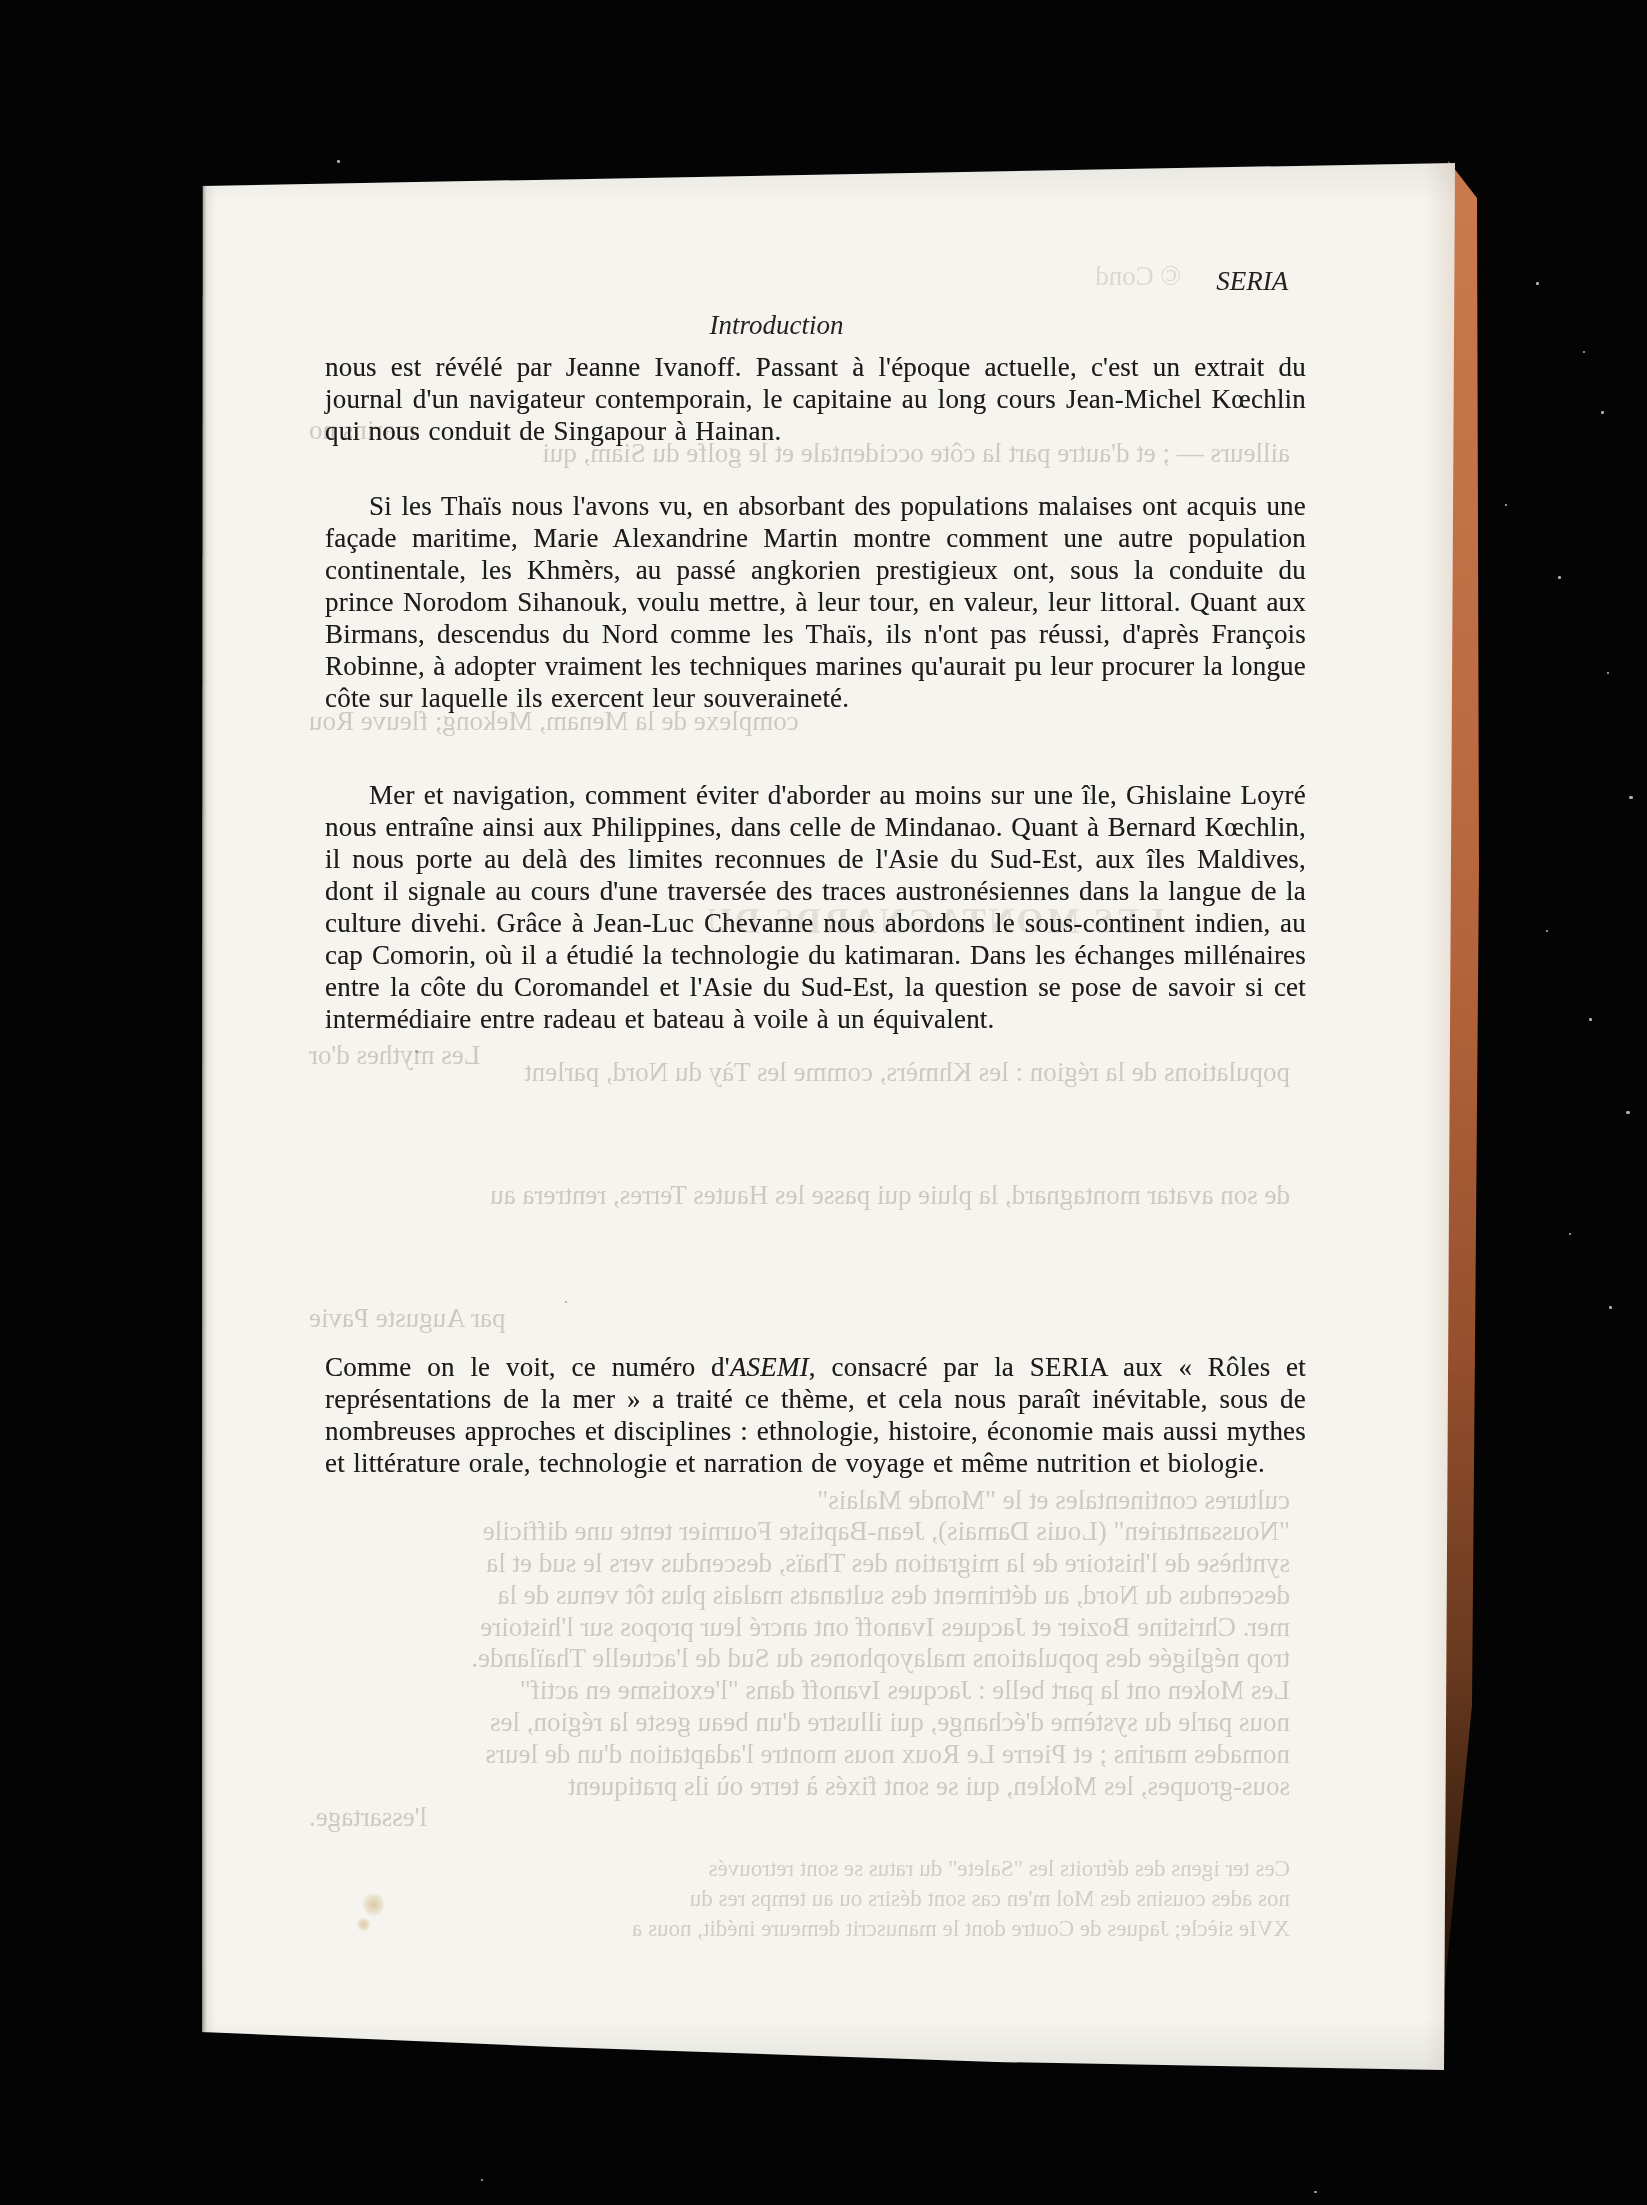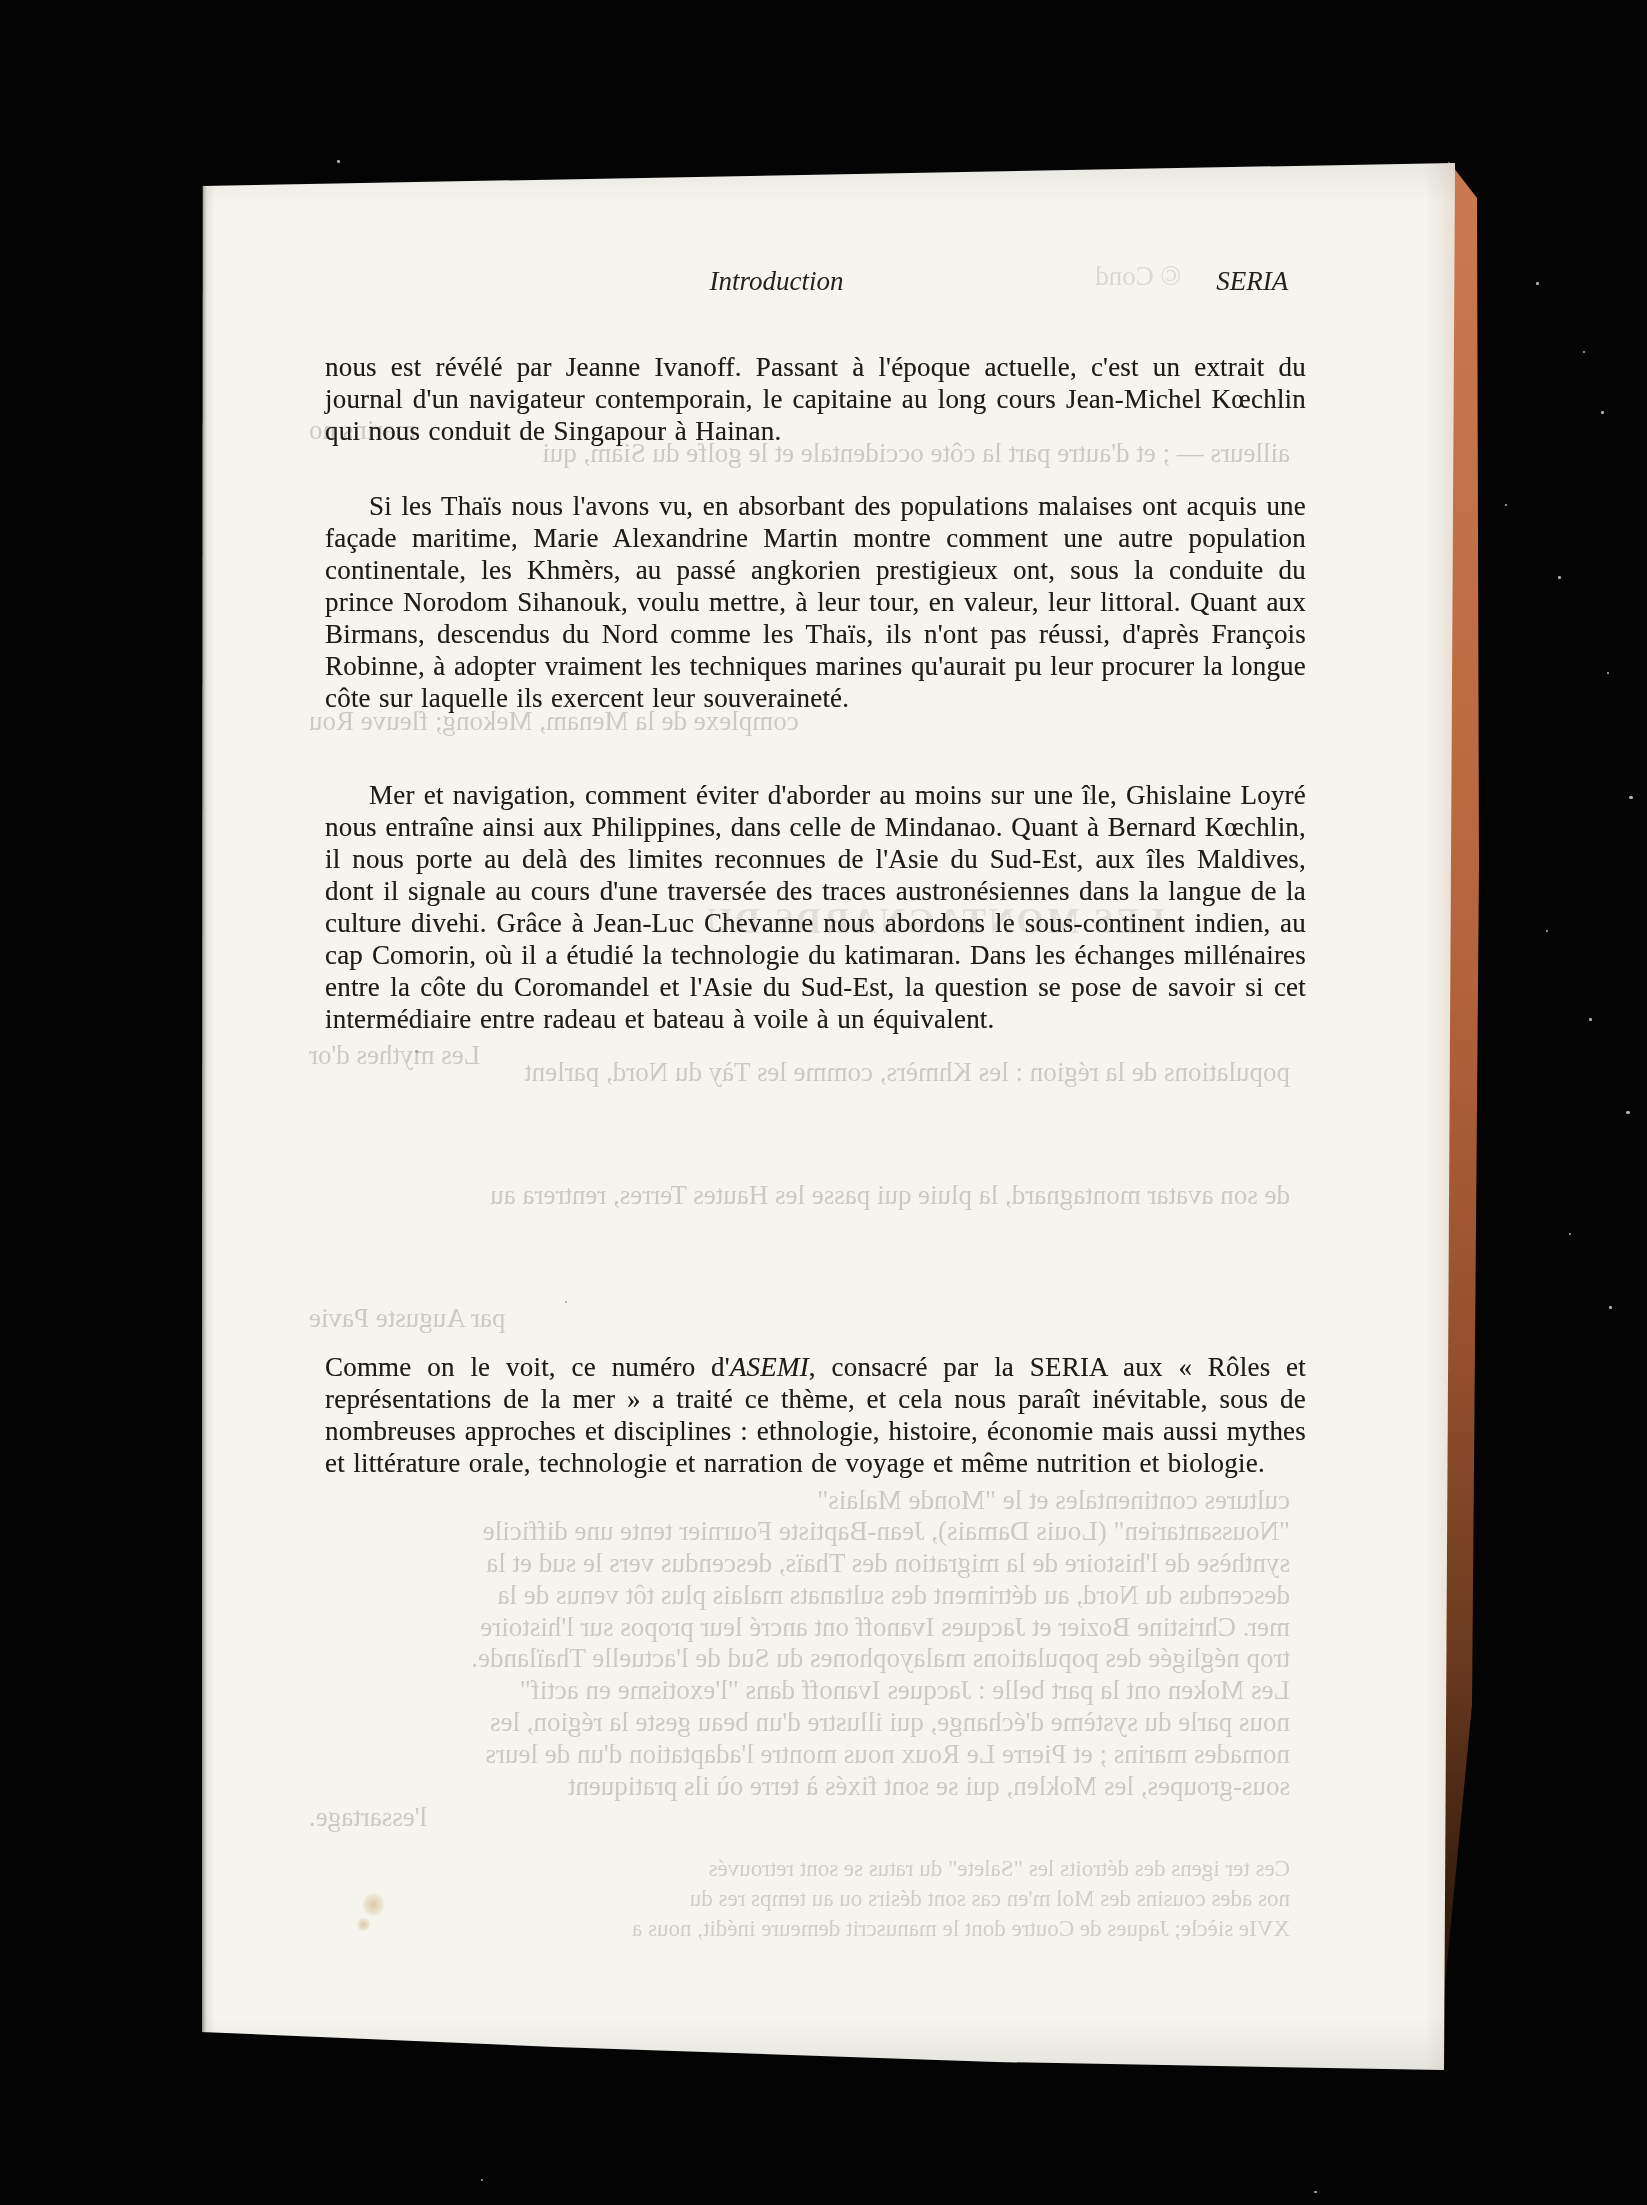--- a/index.html
+++ b/index.html
@@ -15,21 +15,21 @@
       linear-gradient(90deg,rgba(70,65,55,0.13),rgba(0,0,0,0) 14px),
       linear-gradient(270deg,rgba(150,95,55,0.14),rgba(0,0,0,0) 30px),
       linear-gradient(180deg,rgba(60,60,55,0.07),rgba(0,0,0,0) 41px),
       linear-gradient(0deg,rgba(60,60,55,0.09),rgba(0,0,0,0) 53px),
       #f5f4ef;
     clip-path:polygon(0.9px 23px,1253px 0px,1242px 1907px,794px 1899px,353px 1884px,0px 1869px);}
   .page::before{content:"";position:absolute;left:0;top:21px;bottom:35px;width:5.3px;
     background:linear-gradient(90deg,#8e8c83,#c9c7bf 55%,rgba(201,199,191,0));}
   .running-head{position:absolute;left:107px;top:103px;width:981px;height:35px;
     font-style:italic;font-size:27px;color:#23221f;}
-  .rh-title{position:absolute;left:0;right:0;text-align:center;transform:translateX(-23px);}
+  .rh-title{position:absolute;left:0;right:0;text-align:center;transform:translateX(-23px);margin-top:44px;}
   .rh-folio{position:absolute;right:1.8px;top:0;}
   .para{position:absolute;left:107px;width:981px;margin:16px;
     font-size:27px;line-height:32px;color:#1d1c19;text-align:justify;
     letter-spacing:0.2px;word-spacing:1.4px;text-shadow:0 0 0.5px rgba(25,25,25,0.45);}
   .indent{text-indent:44px;}
   
   .bleed{position:absolute;left:107px;width:981px;margin:0;transform:scaleX(-1);
     font-size:27px;line-height:32px;color:#6e675c;opacity:0.30;text-align:left;
     white-space:nowrap;overflow:hidden;filter:blur(0.4px);}
   .bleed.frag{text-align:right;} 

